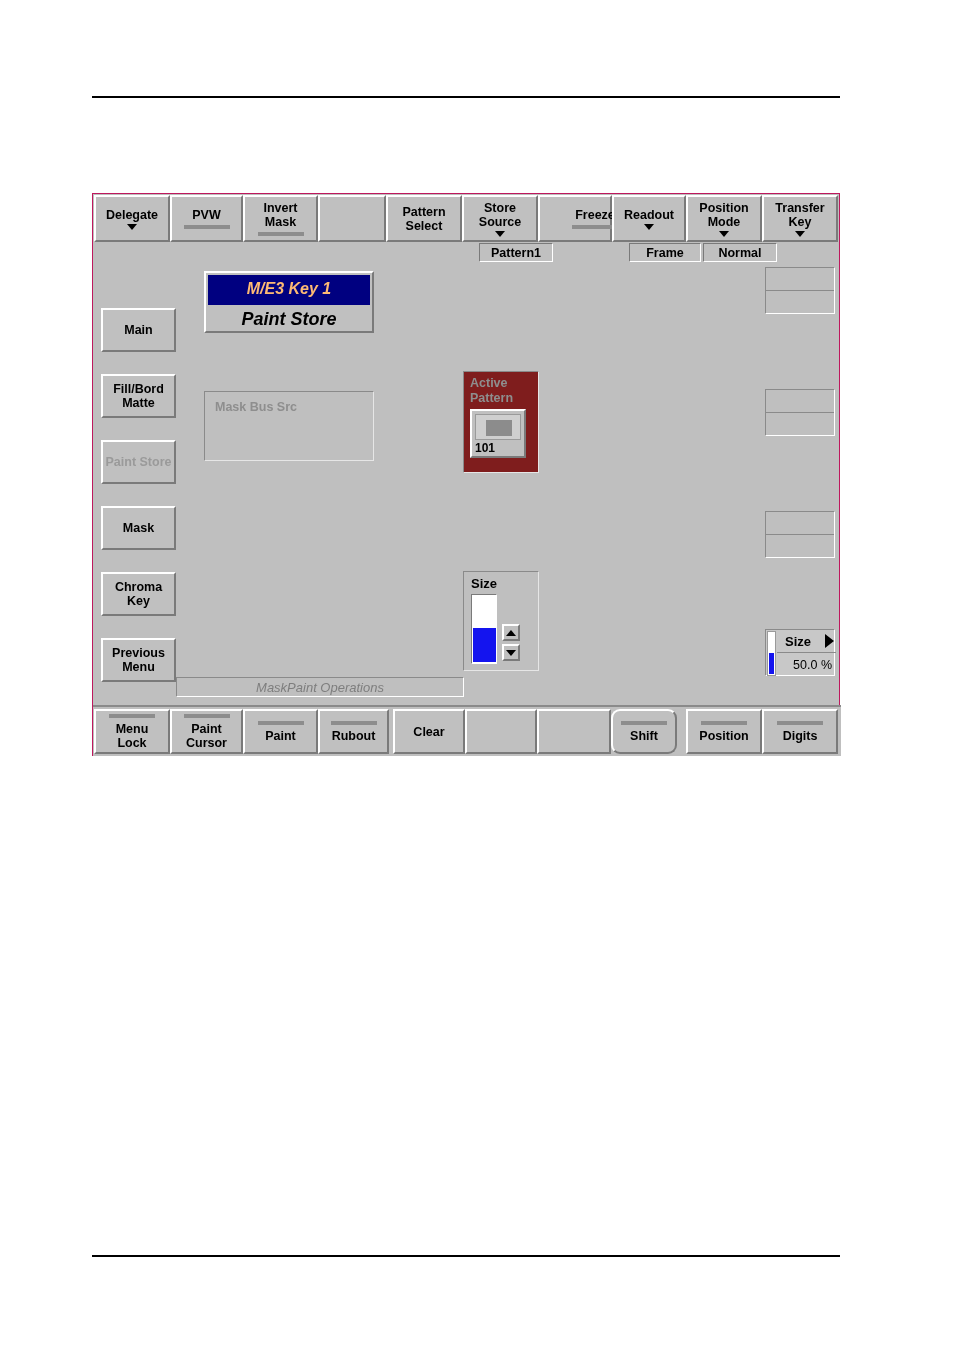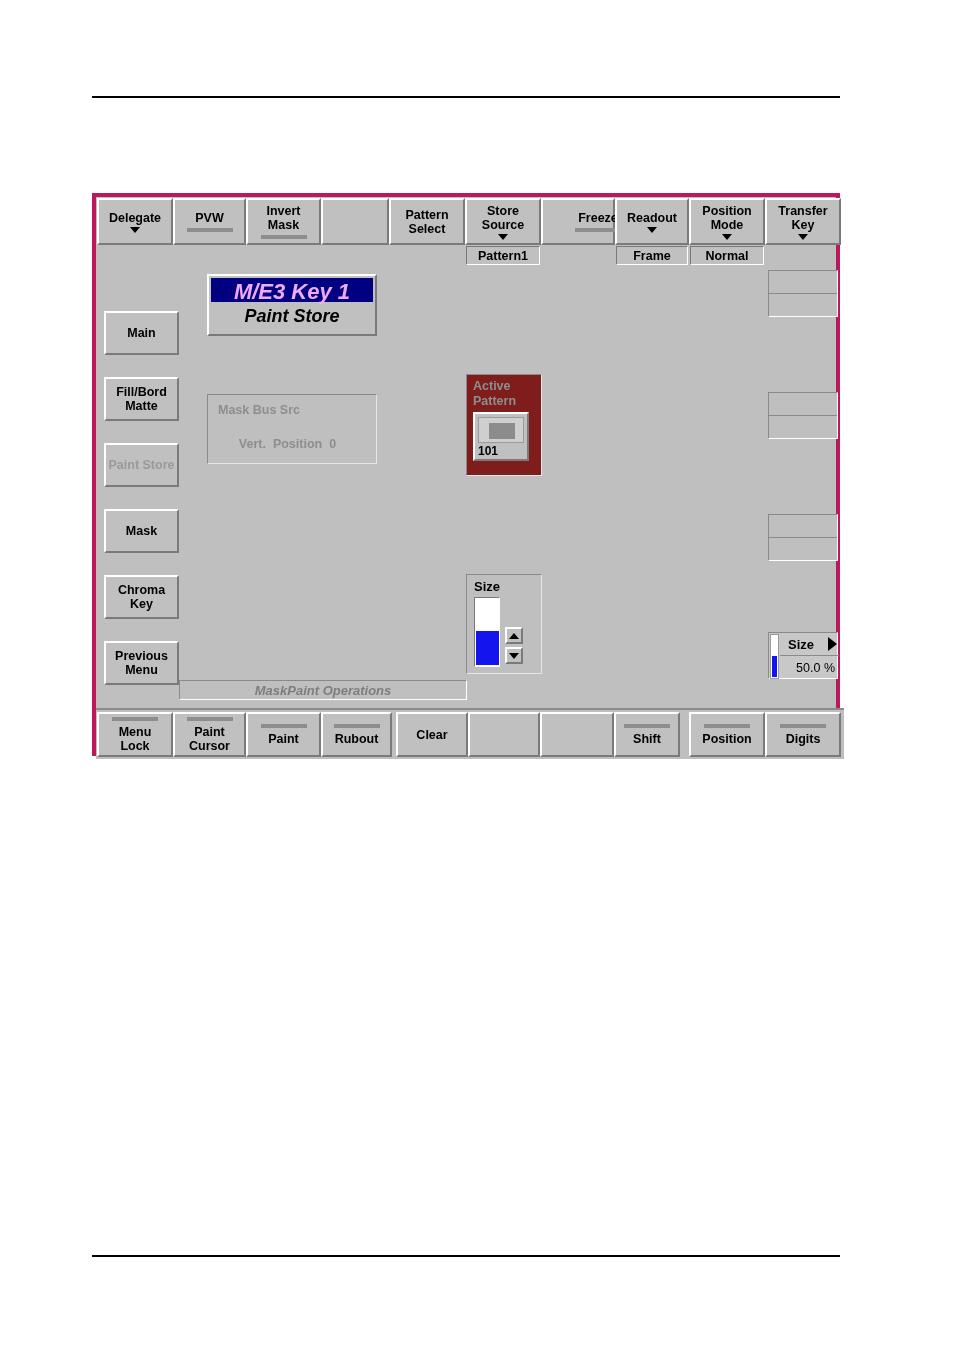--- a/index.html
+++ b/index.html
@@ -10,21 +10,21 @@
   }
 
   
   .page-rule{position:absolute;left:92px;width:748px;height:2px;background:#000;}
   .page-rule.top{top:96px;}
   .page-rule.bottom{top:1255px;}
 
   
   #panel{
     position:absolute;left:92px;top:193px;width:748px;height:563px;
-    background:#bfbfbf;border:4px solid #be185d;box-sizing:border-box;
+    background:#bfbfbf;border:1px solid #be185d;box-sizing:border-box;
   }
 
   
   .btn{
     background:#c0c0c0;
     border-top:2px solid #ffffff;border-left:2px solid #ffffff;
     border-right:2px solid #7a7a7a;border-bottom:2px solid #7a7a7a;
     box-sizing:border-box;
     display:flex;flex-direction:column;align-items:center;justify-content:center;
     font-size:12.5px;font-weight:bold;color:#000;line-height:14px;
@@ -42,37 +42,37 @@
   }
   .underbar{width:46px;height:4px;background:#8d8d8d;margin-top:3px;}
 
   
   .readout{
     position:absolute;height:19px;background:#c0c0c0;
     border-top:1px solid #7a7a7a;border-left:1px solid #7a7a7a;
     border-right:1px solid #ffffff;border-bottom:1px solid #ffffff;
     box-sizing:border-box;
     display:flex;align-items:center;justify-content:center;
-    font-size:12.5px;font-weight:bold;color:#000;
+    font-size:12.5px;font-weight:bold;color:#000;margin-left:16px;
   }
 
   
   .leftbtn{position:absolute;left:8px;width:75px;height:44px;}
 
   
   #titleplate{
     position:absolute;left:111px;top:77px;width:170px;height:62px;
     background:#c0c0c0;
     border-top:2px solid #ffffff;border-left:2px solid #ffffff;
     border-right:2px solid #7a7a7a;border-bottom:2px solid #7a7a7a;
     box-sizing:border-box;
   }
   #titleplate .tl1{
-    background:#000080;color:#f0abfc;font-style:italic;font-weight:bold;
-    font-size:22px;height:24px;line-height:27px;text-align:center;
+    background:#000080;color:#fdba74;font-style:italic;font-weight:bold;
+    font-size:16px;height:30px;line-height:27px;text-align:center;
     margin:2px 2px 0 2px;
   }
   #titleplate .tl2{
     color:#000;font-style:italic;font-weight:bold;font-size:18px;
     height:28px;line-height:28px;text-align:center;
   }
 
   
   #maskinfo{
     position:absolute;left:111px;top:197px;width:170px;height:70px;
@@ -163,21 +163,21 @@
   #sizeknob .krow.bot{top:23px;justify-content:flex-end;padding-right:4px;font-weight:normal;font-size:12.5px;}
   .tri-right{width:0;height:0;border-top:7px solid transparent;border-bottom:7px solid transparent;border-left:9px solid #000;}
 
   
   #opsbar{
     position:absolute;left:83px;top:483px;width:288px;height:20px;background:#bfbfbf;
     border-top:1px solid #8a8a8a;border-left:1px solid #8a8a8a;
     border-right:1px solid #ffffff;border-bottom:1px solid #ffffff;
     box-sizing:border-box;
     display:flex;align-items:center;justify-content:center;
-    font-size:13px;font-weight:bold;font-style:italic;color:#7e7e7e;
+    font-size:13px;font-weight:normal;font-style:italic;color:#7e7e7e;
   }
 
   
   #botbar{position:absolute;left:0;top:511px;width:748px;height:51px;
     border-top:2px solid #8a8a8a;box-sizing:border-box;background:#bfbfbf;}
   .botbtn{position:absolute;top:2px;height:45px;}
   .botbtn .topbar{width:46px;height:4px;background:#8d8d8d;margin-bottom:4px;}
   .botbtn .lbl{white-space:pre-line;}
 </style>
 </head>
@@ -271,23 +271,20 @@
 Menu</span>
   </div>
 
   <div id="titleplate">
     <div class="tl1">M/E3 Key 1</div>
     <div class="tl2">Paint Store</div>
   </div>
 
   <div id="maskinfo">
     <div class="row">Mask Bus Src</div>
-    <div class="row">
-      <span>Vert.  Position</span><span>&nbsp;&nbsp;</span><span>0</span>
-    </div>
   </div>
 
   <div id="activepat">
     <div class="aplabel">Active</div>
     <div class="aplabel">Pattern</div>
     <div class="apbtn">
       <div class="apwin">
         <div class="apswatch"></div>
       </div>
       <div class="apnum">101</div>
@@ -354,21 +351,21 @@
     </div>
     <div class="btn botbtn" style="left:300px;width:72px;">
       <span class="lbl">Clear</span>
     </div>
     <div class="btn botbtn" style="left:372px;width:72px;">
       <span class="lbl"></span>
     </div>
     <div class="btn botbtn" style="left:444px;width:74px;">
       <span class="lbl"></span>
     </div>
-    <div class="btn botbtn" style="left:518px;width:66px;">
+    <div class="btn botbtn" style="left:518px;width:66px;border-radius:9px;">
       <span class="topbar"></span>
       <span class="lbl">Shift</span>
     </div>
     <div class="btn botbtn" style="left:593px;width:76px;">
       <span class="topbar"></span>
       <span class="lbl">Position</span>
     </div>
     <div class="btn botbtn" style="left:669px;width:76px;">
       <span class="topbar"></span>
       <span class="lbl">Digits</span>

